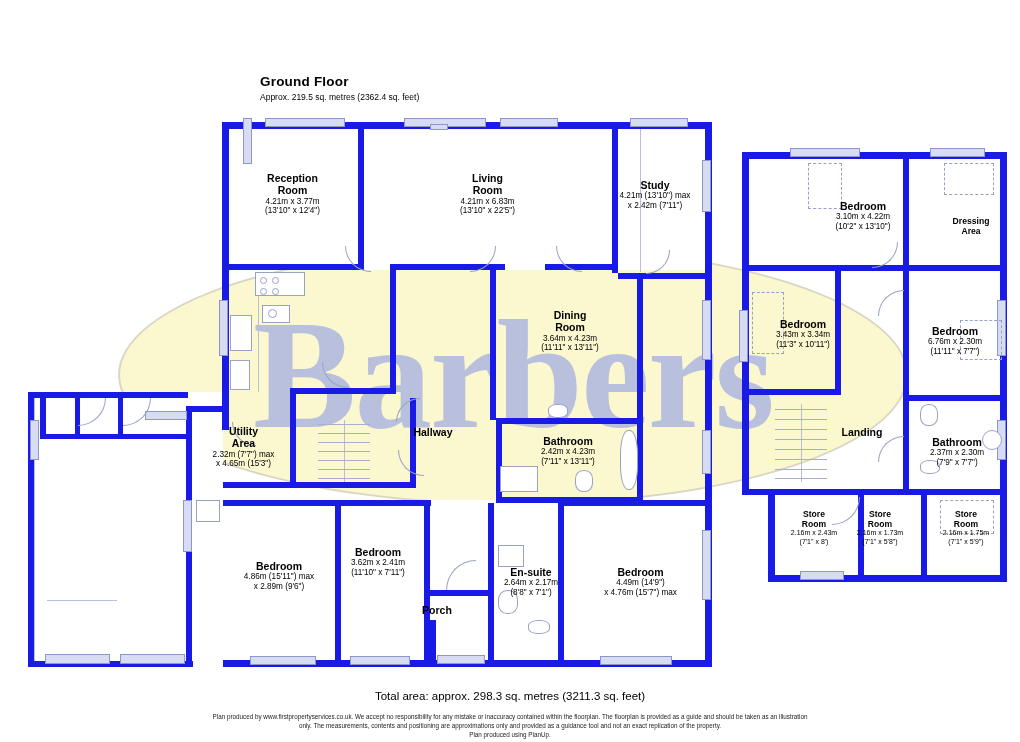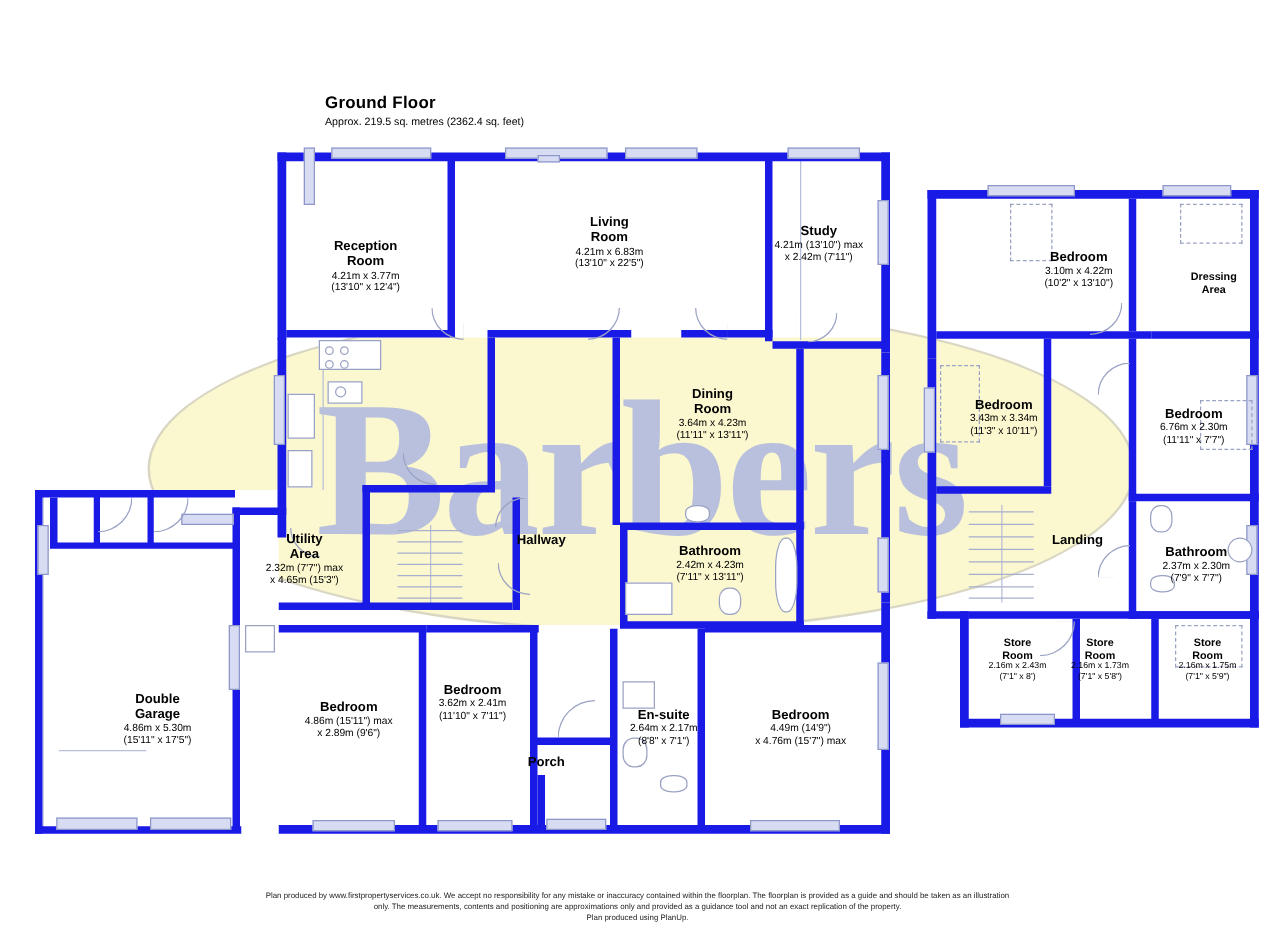--- a/index.html
+++ b/index.html
@@ -205,21 +205,21 @@
     <div class="door-arc" style="left:322px; top:362px; width:26px; height:26px; border-radius:0 0 0 26px; border-top:none; border-right:none;"></div>
     <div class="door-arc" style="left:396px; top:398px; width:24px; height:24px; border-radius:24px 0 0 0; border-bottom:none; border-right:none;"></div>
     <div class="door-arc" style="left:398px; top:450px; width:26px; height:26px; border-radius:0 0 0 26px; border-top:none; border-right:none;"></div>
     <div class="door-arc" style="left:446px; top:560px; width:30px; height:30px; border-radius:30px 0 0 0; border-bottom:none; border-right:none;"></div>
     <div class="door-arc" style="left:78px; top:398px; width:28px; height:28px; border-radius:0 0 28px 0; border-top:none; border-left:none;"></div>
     <div class="door-arc" style="left:123px; top:398px; width:28px; height:28px; border-radius:0 0 28px 0; border-top:none; border-left:none;"></div>
     <div class="door-arc" style="left:232px; top:422px; width:24px; height:24px; border-radius:0 0 0 24px; border-top:none; border-right:none;"></div>
   </div>
 
   <div class="lbl" style="left:235px; top:172px; width:115px;">
-    <div class="n" style="white-space:pre-line;margin-top:19px;">Reception
+    <div class="n" style="white-space:pre-line;">Reception
 Room</div>
     <div class="d">4.21m x 3.77m</div>
     <div class="d">(13'10" x 12'4")</div>
   </div>
 
   <div class="lbl" style="left:430px; top:172px; width:115px;">
     <div class="n" style="white-space:pre-line;">Living
 Room</div>
     <div class="d">4.21m x 6.83m</div>
     <div class="d">(13'10" x 22'5")</div>
@@ -249,26 +249,20 @@
   <div class="lbl" style="left:385px; top:426px; width:96px;">
     <div class="n">Hallway</div>
   </div>
 
   <div class="lbl" style="left:508px; top:435px; width:120px;">
     <div class="n">Bathroom</div>
     <div class="d">2.42m x 4.23m</div>
     <div class="d">(7'11" x 13'11")</div>
   </div>
 
-  <div class="lbl" style="left:66px; top:553px; width:120px;">
-    <div class="n" style="white-space:pre-line;">Double
-Garage</div>
-    <div class="d">4.86m x 5.30m</div>
-    <div class="d">(15'11" x 17'5")</div>
-  </div>
 
   <div class="lbl" style="left:218px; top:560px; width:122px;">
     <div class="n">Bedroom</div>
     <div class="d">4.86m (15'11") max</div>
     <div class="d">x 2.89m (9'6")</div>
   </div>
 
   <div class="lbl" style="left:322px; top:546px; width:112px;">
     <div class="n">Bedroom</div>
     <div class="d">3.62m x 2.41m</div>
@@ -401,19 +395,20 @@
     <div class="d sm">(7'1" x 5'8")</div>
   </div>
 
   <div class="lbl" style="left:925px; top:509px; width:82px;">
     <div class="n sm" style="white-space:pre-line;">Store
 Room</div>
     <div class="d sm">2.16m x 1.75m</div>
     <div class="d sm">(7'1" x 5'9")</div>
   </div>
 
+  <div class="footer ft-total">Total area: approx. 298.3 sq. metres (3211.3 sq. feet)</div>
   <div class="footer ft-disc">
     <div>Plan produced by www.firstpropertyservices.co.uk. We accept no responsibility for any mistake or inaccuracy contained within the floorplan. The floorplan is provided as a guide and should be taken as an illustration</div>
     <div>only. The measurements, contents and positioning are approximations only and provided as a guidance tool and not an exact replication of the property.</div>
     <div>Plan produced using PlanUp.</div>
   </div>
 
 </div>
 
 </body></html>

